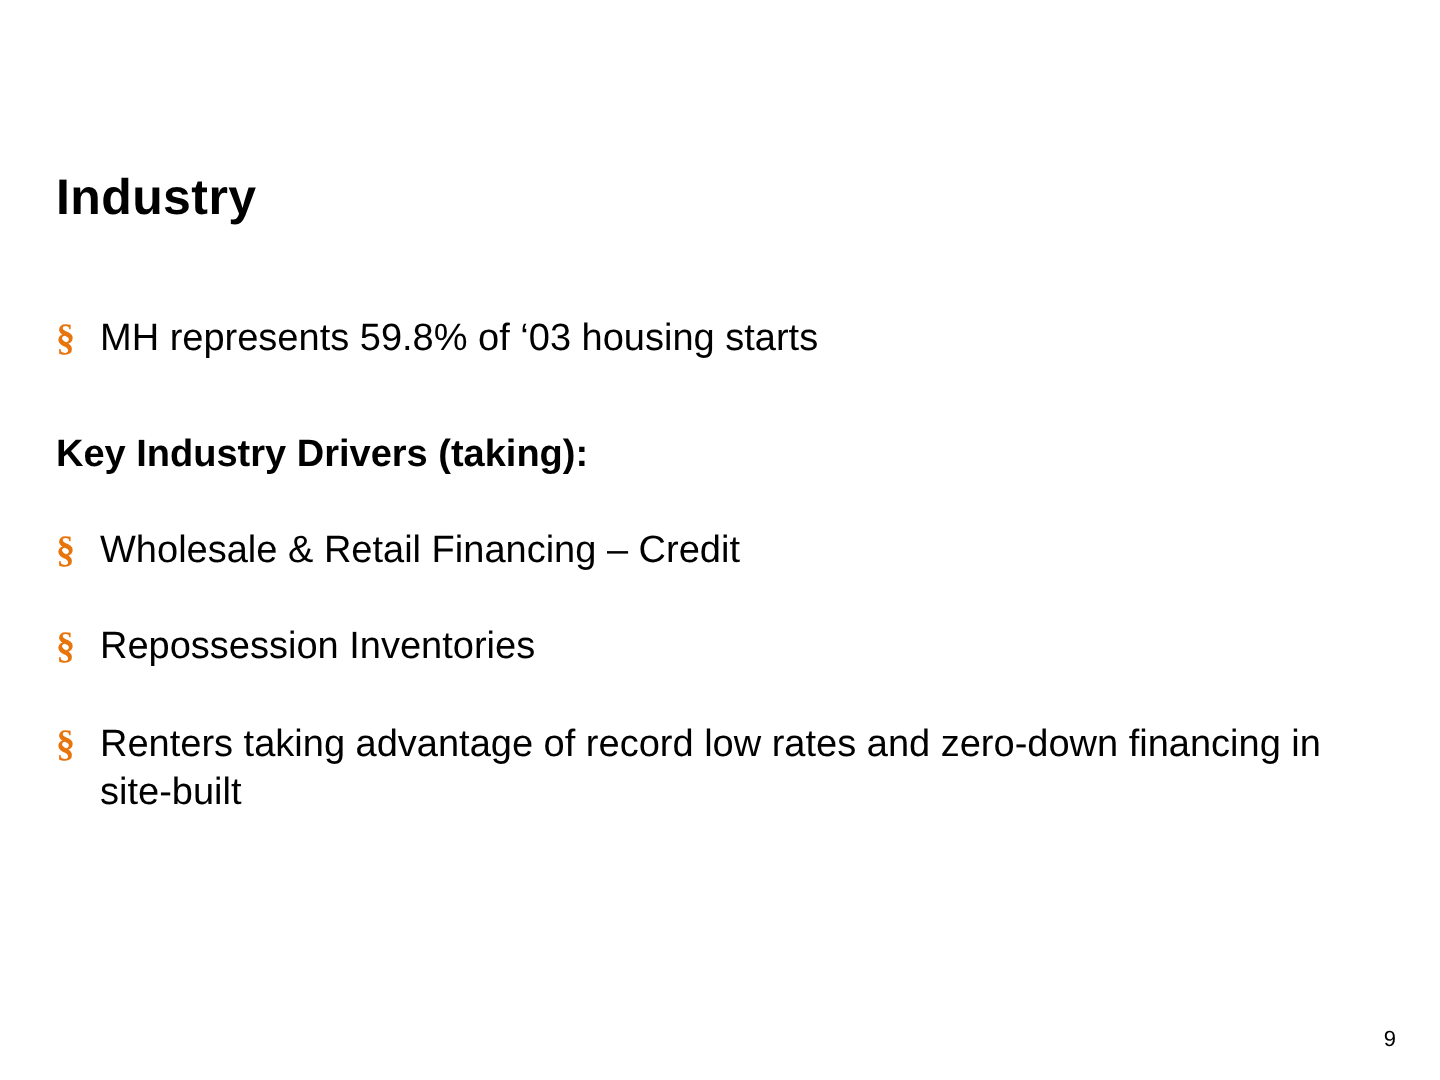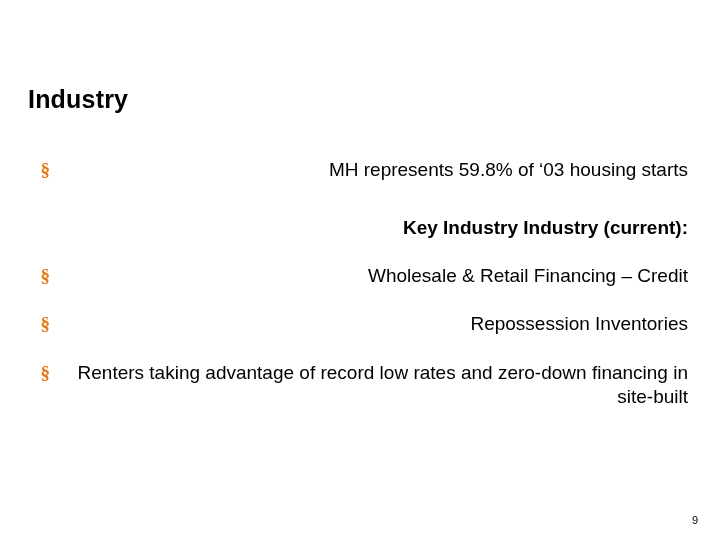--- a/index.html
+++ b/index.html
@@ -12,21 +12,20 @@
     background: #ffffff;
     font-family: "Liberation Sans", sans-serif;
     color: #000000;
     overflow: hidden;
   }
   .slide {
     position: relative;
     width: 720px;
     height: 540px;
     box-sizing: border-box;
-    text-align: right;
   }
   .slide-title {
     position: absolute;
     left: 28px;
     top: 86px;
     font-size: 25px;
     font-weight: bold;
     letter-spacing: 0.2px;
     color: #000000;
     line-height: 1.1;
@@ -88,21 +87,21 @@
 
     <div class="line">
       <span class="bullet-mark">§</span>
       <span class="line-text">MH represents 59.8% of ‘03 housing starts</span>
     </div>
 
     <div class="spacer-0"></div>
 
     <div class="line heading-line no-bullet">
       <span class="bullet-mark">§</span>
-      <span class="line-text heading-indent">Key Industry Industry (current):</span>
+      <span class="line-text heading-indent">Key Industry Drivers (taking):</span>
     </div>
 
     <div class="spacer-1"></div>
 
     <div class="line">
       <span class="bullet-mark">§</span>
       <span class="line-text">Wholesale &amp; Retail Financing – Credit</span>
     </div>
 
     <div class="spacer-2"></div>

